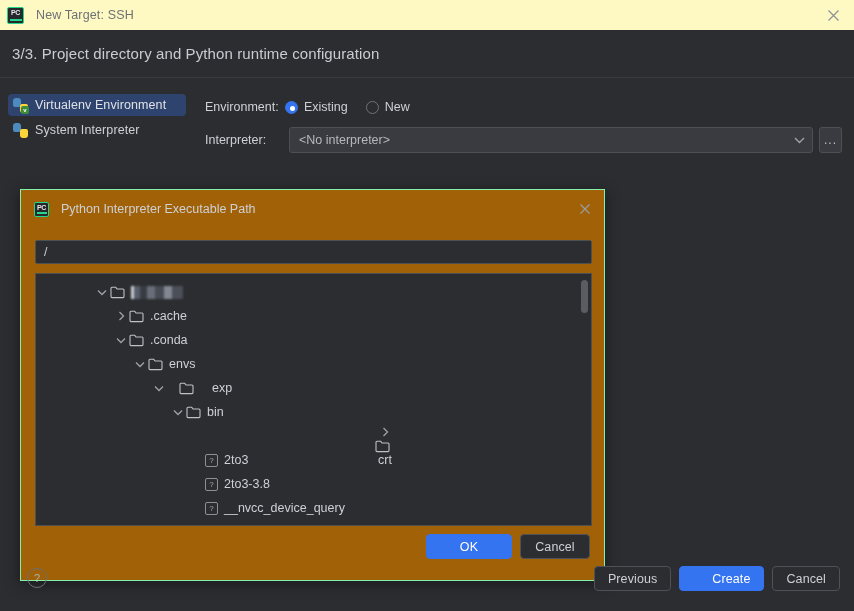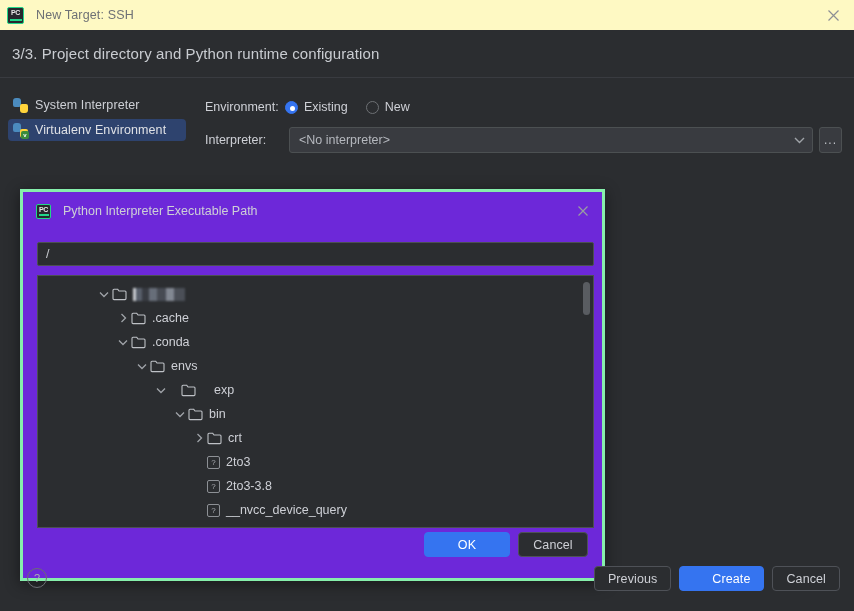--- a/index.html
+++ b/index.html
@@ -134,21 +134,21 @@
   }
   .btn.secondary { background: #2B2D30; border: 1px solid #4E5157; color: #CED0D6; }
   .btn.primary { background: #3574F0; border: 1px solid #3574F0; color: #FFFFFF; padding-left: 32px; }
   .main-buttons {
     position: absolute; right: 14px; top: 2px; display: flex; gap: 8px;
   }
 
   
   .modal {
     position: absolute; left: 20px; top: 189px; width: 585px; height: 392px;
-    background: #6d28d9; border: 3px solid #86efac;
+    background: #a16207; border: 1px solid #86efac;
     box-shadow: 0 3px 14px rgba(0,0,0,.45);
   }
   .modal-titlebar { height: 38px; display: flex; align-items: center; position: relative; }
   .modal-titlebar .pc-logo { margin-left: 13px; width: 15px; height: 15px; }
   .modal-title { margin-left: 12px; font-size: 12.5px; color: #CED0D6; }
   .modal-close {
     position: absolute; right: 8px; top: 8px; width: 22px; height: 22px;
     display: flex; align-items: center; justify-content: center; color: #9A9DA2;
   }
   .path-input {
@@ -221,35 +221,35 @@
       </svg>
     </div>
   </div>
 
   <div class="steptext">
     <span>3/3. Project directory and Python runtime configuration</span>
   </div>
 
   <div class="sidebar">
 
-    <div class="side-item">
-      <div class="pyicon">
-        <div class="s1"></div>
-          <div class="s2"></div>
-      </div>
-      <div class="side-label">System Interpreter</div>
-    </div>
-
     <div class="side-item selected">
       <div class="pyicon">
         <div class="s1"></div>
           <div class="s2"></div>
         <div class="venvbadge">v</div>
       </div>
       <div class="side-label">Virtualenv Environment</div>
+    </div>
+
+    <div class="side-item">
+      <div class="pyicon">
+        <div class="s1"></div>
+          <div class="s2"></div>
+      </div>
+      <div class="side-label">System Interpreter</div>
     </div>
 
   </div>
 
   <div class="form">
 
     <div class="form-row">
       <div class="form-label">Environment:</div>
       <div class="radio-group">
         <div class="radio on">
@@ -370,21 +370,21 @@
                 <path d="M1 1.5 L5 5.5 L9 1.5" stroke="#9FA3A8" stroke-width="1.3" fill="none"></path>
               </svg>
             </div>
             <div class="folder-icon">
               <svg width="15" height="13" viewBox="0 0 15 13">
                 <path d="M1 2.2 Q1 1.2 2 1.2 L5.6 1.2 L7 3 L13 3 Q14 3 14 4 L14 10.6 Q14 11.6 13 11.6 L2 11.6 Q1 11.6 1 10.6 Z" fill="none" stroke="#BEC1C6" stroke-width="1.1" stroke-linejoin="round"></path>
               </svg>
             </div>
             <div class="node-label">bin</div>
           </div>
-          <div class="tree-row" style="padding-left: 153px;">
+          <div class="tree-row" style="padding-left: 153px; flex-direction: column;">
             <div class="twisty">
               <svg width="7" height="10" viewBox="0 0 7 10">
                 <path d="M1.5 1 L5.5 5 L1.5 9" stroke="#9FA3A8" stroke-width="1.3" fill="none"></path>
               </svg>
             </div>
             <div class="folder-icon">
               <svg width="15" height="13" viewBox="0 0 15 13">
                 <path d="M1 2.2 Q1 1.2 2 1.2 L5.6 1.2 L7 3 L13 3 Q14 3 14 4 L14 10.6 Q14 11.6 13 11.6 L2 11.6 Q1 11.6 1 10.6 Z" fill="none" stroke="#BEC1C6" stroke-width="1.1" stroke-linejoin="round"></path>
               </svg>
             </div>

